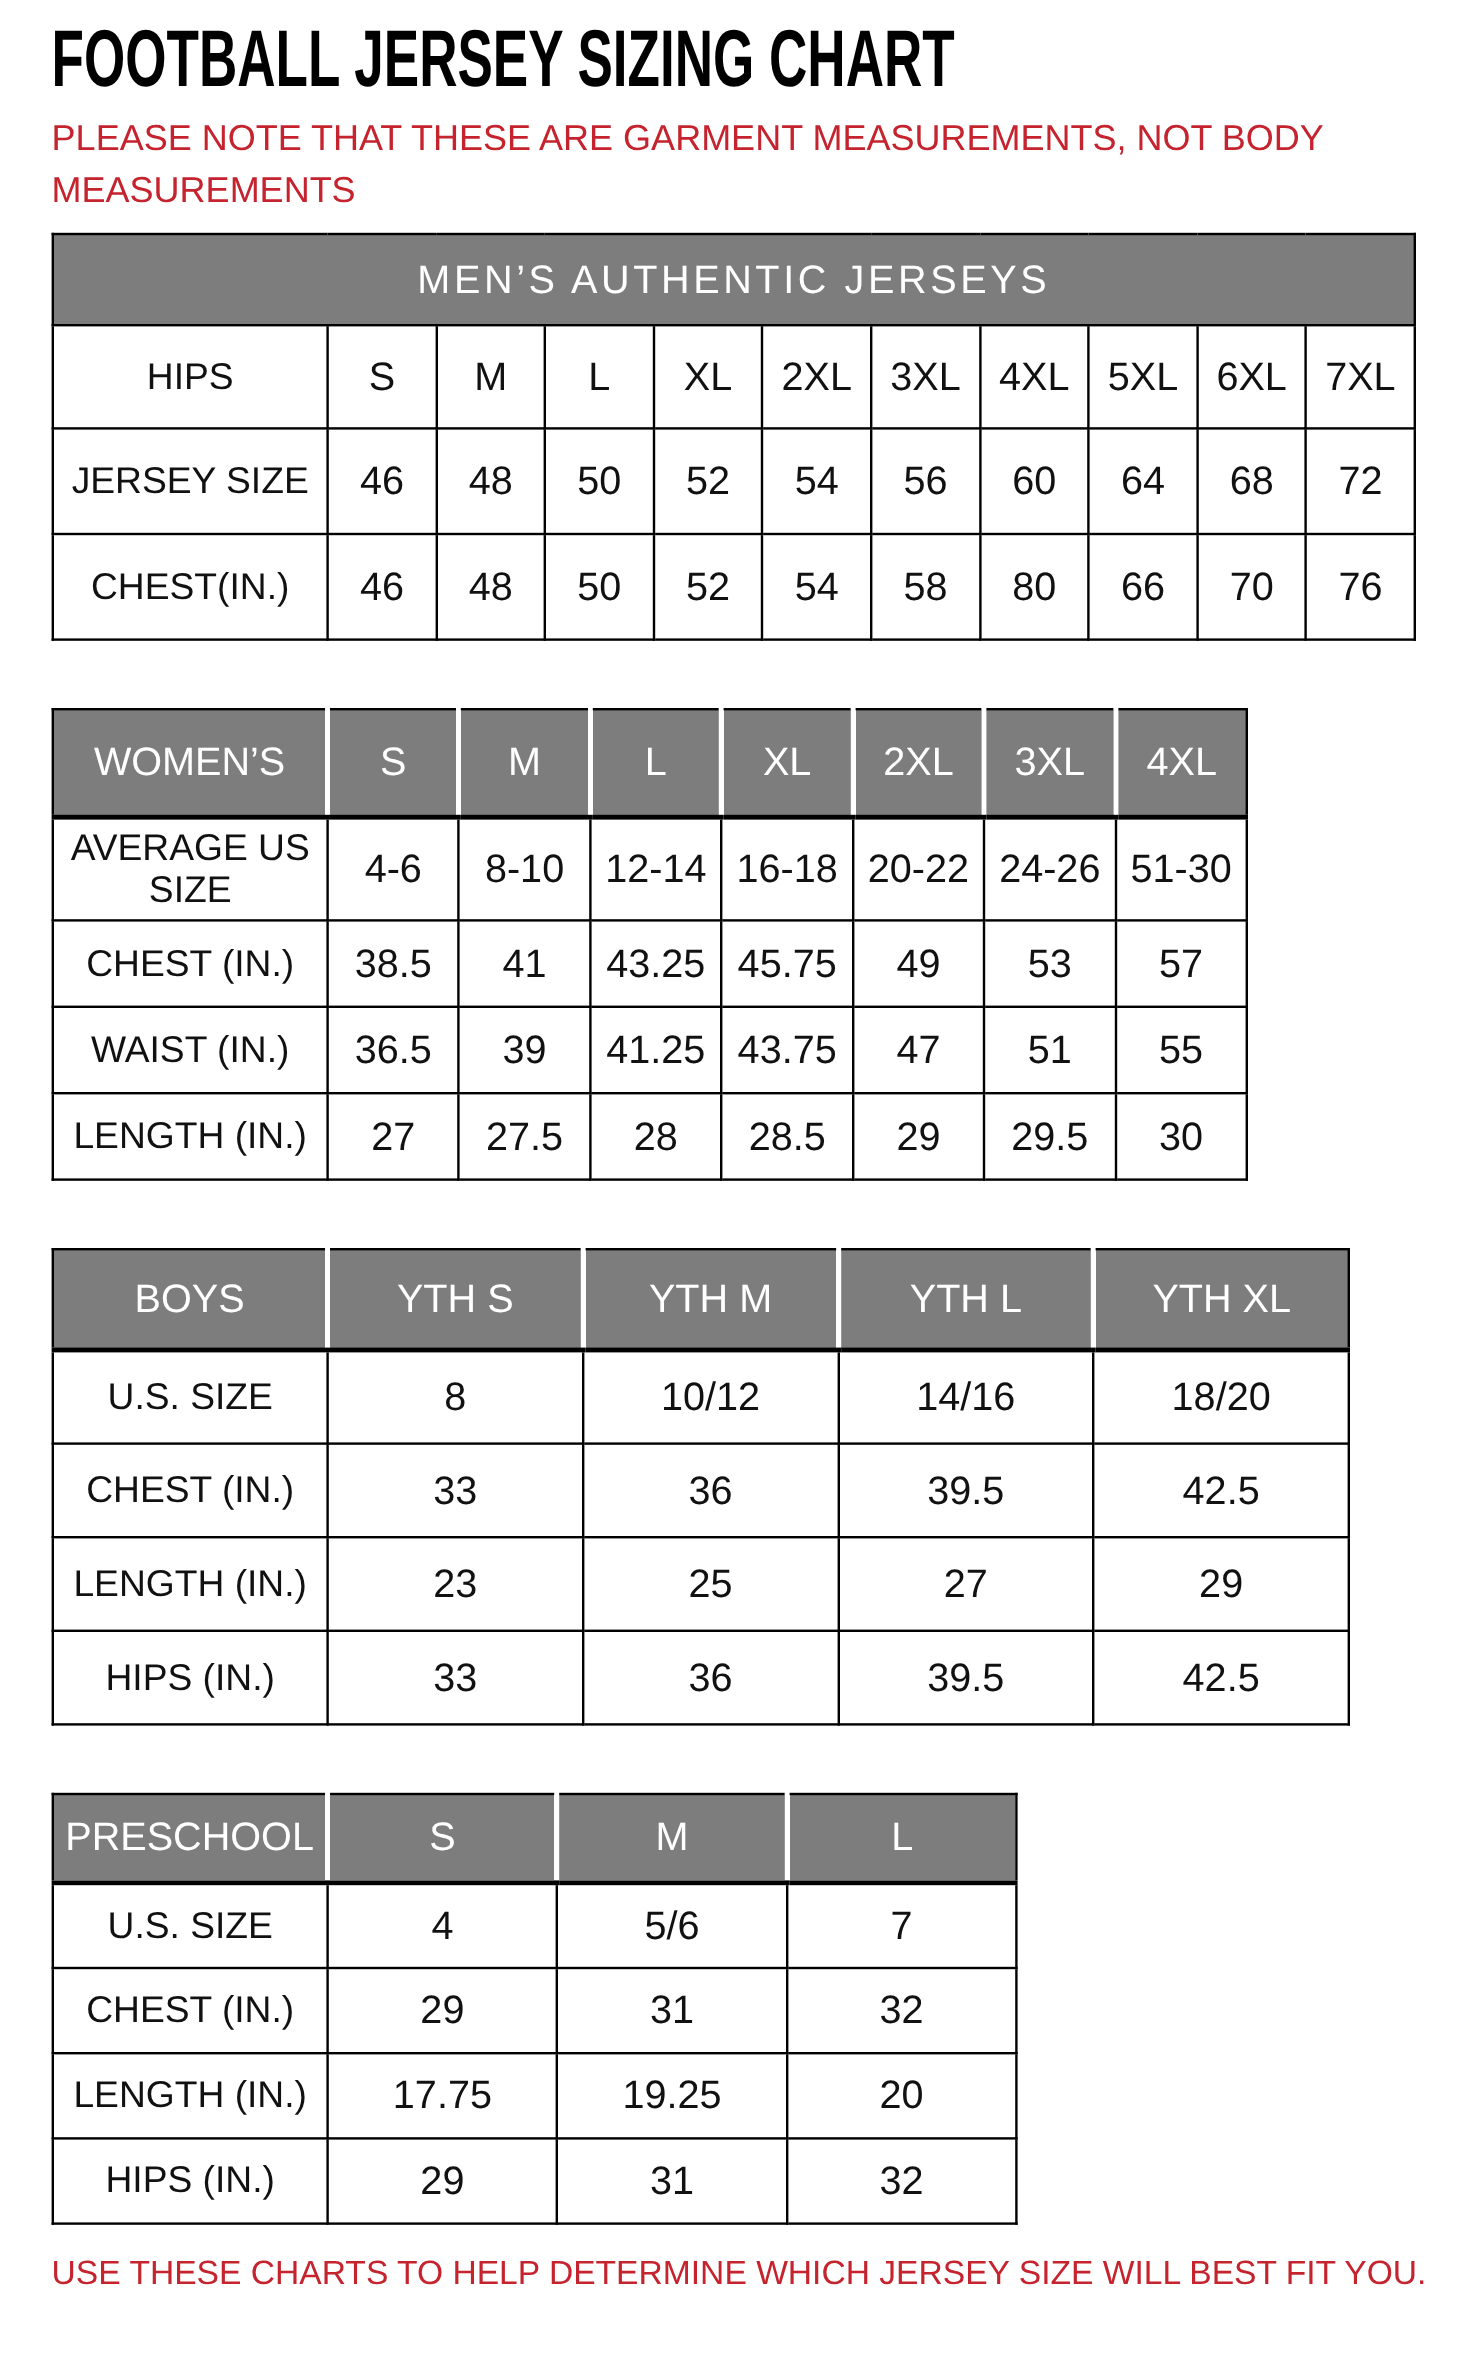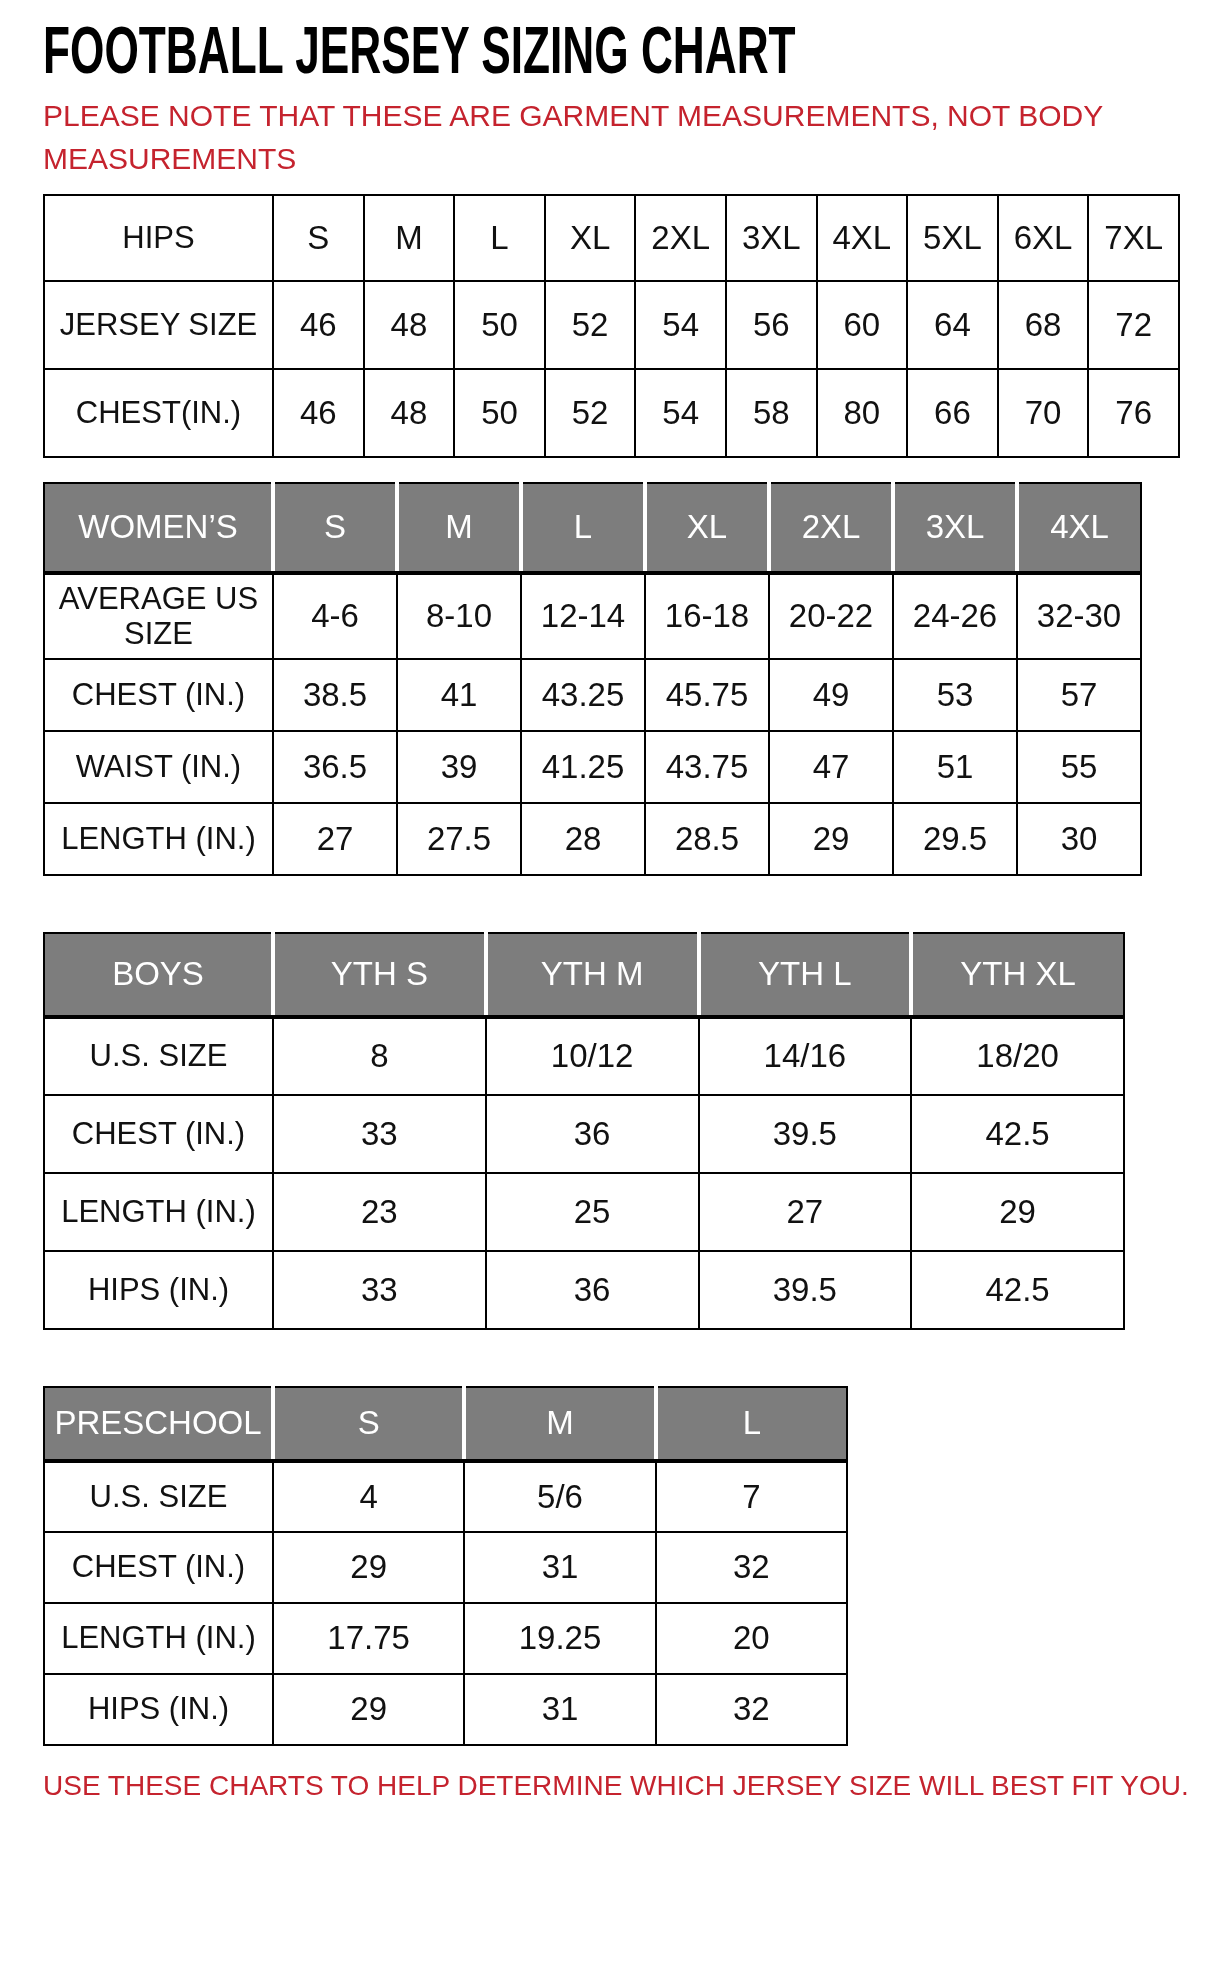--- a/index.html
+++ b/index.html
@@ -30,21 +30,21 @@
     border-bottom:4px solid var(--table-border-black,#000);
     border-left:4px solid var(--header-text-white,#fff)}
   td.gray.first{border-left:2px solid var(--table-border-black,#000)}
   td.lbl{font-size:31px}
 
   .tbl-mens{width:1137px;margin-top:14px}
   .tbl-mens tr.cap{height:76px}
   .tbl-mens tr.hdr{height:86px}
   .tbl-mens tr.data{height:88px}
 
-  .tbl-womens{width:1099px;margin-top:24px}
+  .tbl-womens{width:997px;margin-top:56px}
   .tbl-womens tr.hdr{height:90px}
   .tbl-womens tr.data{height:72px}
   .tbl-womens tr.data.first{height:86px}
 
   .tbl-boys{width:1082px;margin-top:56px}
   .tbl-boys tr.hdr{height:84px}
   .tbl-boys tr.data{height:78px}
 
   .tbl-pre{width:805px;margin-top:56px}
   .tbl-pre tr.hdr{height:74px}
@@ -69,20 +69,23 @@
           <col>
           <col>
           <col>
           <col>
           <col>
           <col>
           <col>
           <col>
         </colgroup>
         <tbody>
+          <tr class="cap">
+            <td class="capcell" colspan="11">MEN’S AUTHENTIC JERSEYS</td>
+          </tr>
           <tr class="hdr plain">
             <td class="lbl">HIPS</td>
             <td class="val">S</td>
             <td class="val">M</td>
             <td class="val">L</td>
             <td class="val">XL</td>
             <td class="val">2XL</td>
             <td class="val">3XL</td>
             <td class="val">4XL</td>
             <td class="val">5XL</td>
@@ -140,21 +143,21 @@
             <td class="gray">4XL</td>
           </tr>
           <tr class="data first">
             <td class="lbl">AVERAGE US SIZE</td>
             <td class="val">4-6</td>
             <td class="val">8-10</td>
             <td class="val">12-14</td>
             <td class="val">16-18</td>
             <td class="val">20-22</td>
             <td class="val">24-26</td>
-            <td class="val">32-30</td>
+            <td class="val">51-30</td>
           </tr>
           <tr class="data">
             <td class="lbl">CHEST (IN.)</td>
             <td class="val">38.5</td>
             <td class="val">41</td>
             <td class="val">43.25</td>
             <td class="val">45.75</td>
             <td class="val">49</td>
             <td class="val">53</td>
             <td class="val">57</td>

